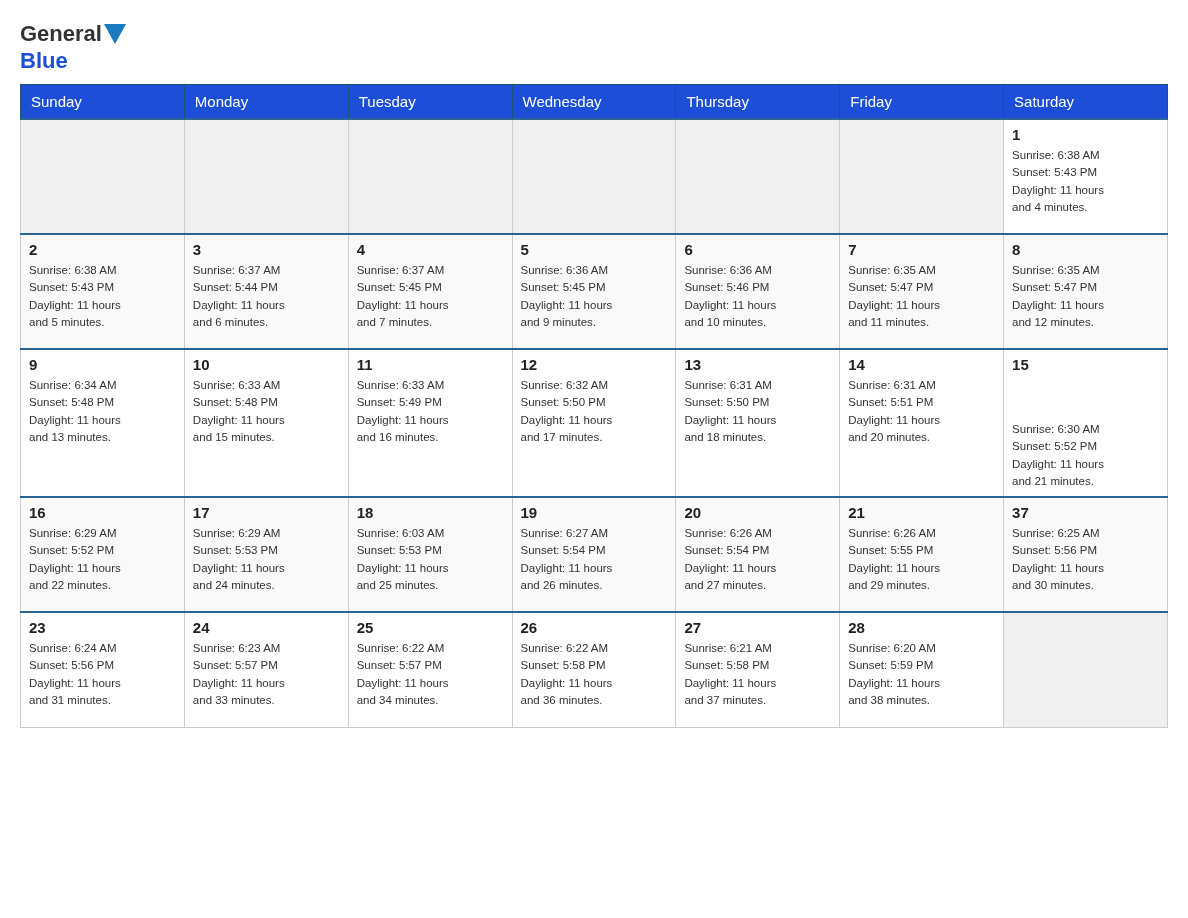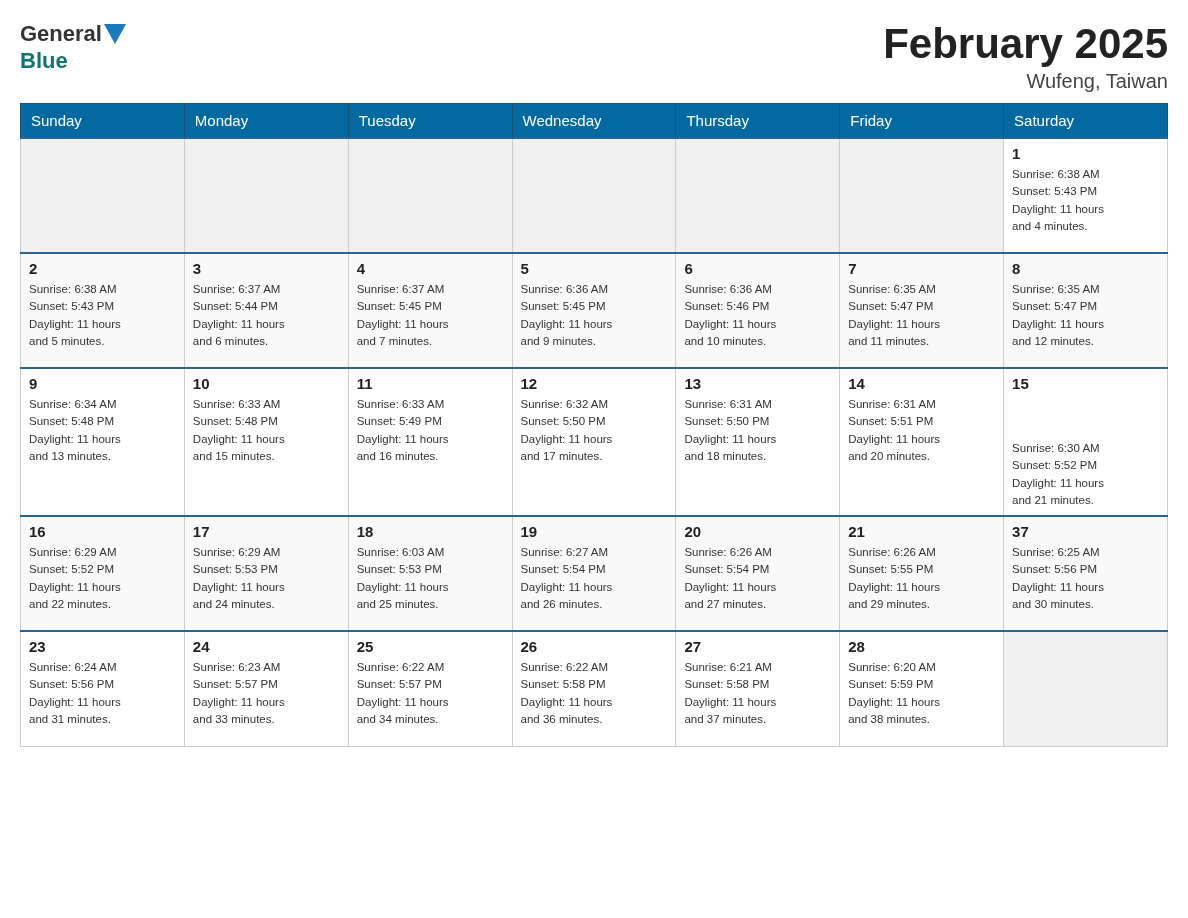--- a/index.html
+++ b/index.html
@@ -20,21 +20,21 @@
       align-items: center;
     }
     .logo-text-general {
       font-size: 22px;
       font-weight: bold;
       color: #333;
     }
     .logo-text-blue {
       font-size: 22px;
       font-weight: bold;
-      color: #0f766e;
+      color: #1d4ed8;
     }
     .logo-wrapper {
       display: flex;
       flex-direction: column;
     }
     .logo-top {
       display: flex;
       align-items: center;
     }
     .title-section {
@@ -49,21 +49,21 @@
       font-size: 20px;
       color: #444;
       margin-top: 2px;
     }
     .calendar {
       width: 100%;
       border-collapse: collapse;
       margin-top: 10px;
     }
     .calendar th {
-      background-color: #0369a1;
+      background-color: #1d4ed8;
       color: #fff;
       padding: 8px 10px;
       font-size: 15px;
       font-weight: normal;
       text-align: left;
       border: 1px solid #1e5070;
     }
     .calendar td {
       vertical-align: top;
       padding: 6px 8px;
@@ -108,24 +108,20 @@
           <svg width="22" height="20" viewBox="0 0 22 20">
             <polygon points="0,0 22,0 11,20" fill="#1a7abf"></polygon>
           </svg>
         </div>
       </div>
       <div>
         <span class="logo-text-blue">Blue</span>
       </div>
     </div>
   </div>
-  <div class="title-section">
-    <div class="month-title">February 2025</div>
-    <div class="location">Wufeng, Taiwan</div>
-  </div>
 </div>
 
 <table class="calendar">
   <thead>
     <tr>
     <th>Sunday</th>
         <th>Monday</th>
         <th>Tuesday</th>
         <th>Wednesday</th>
         <th>Thursday</th>

